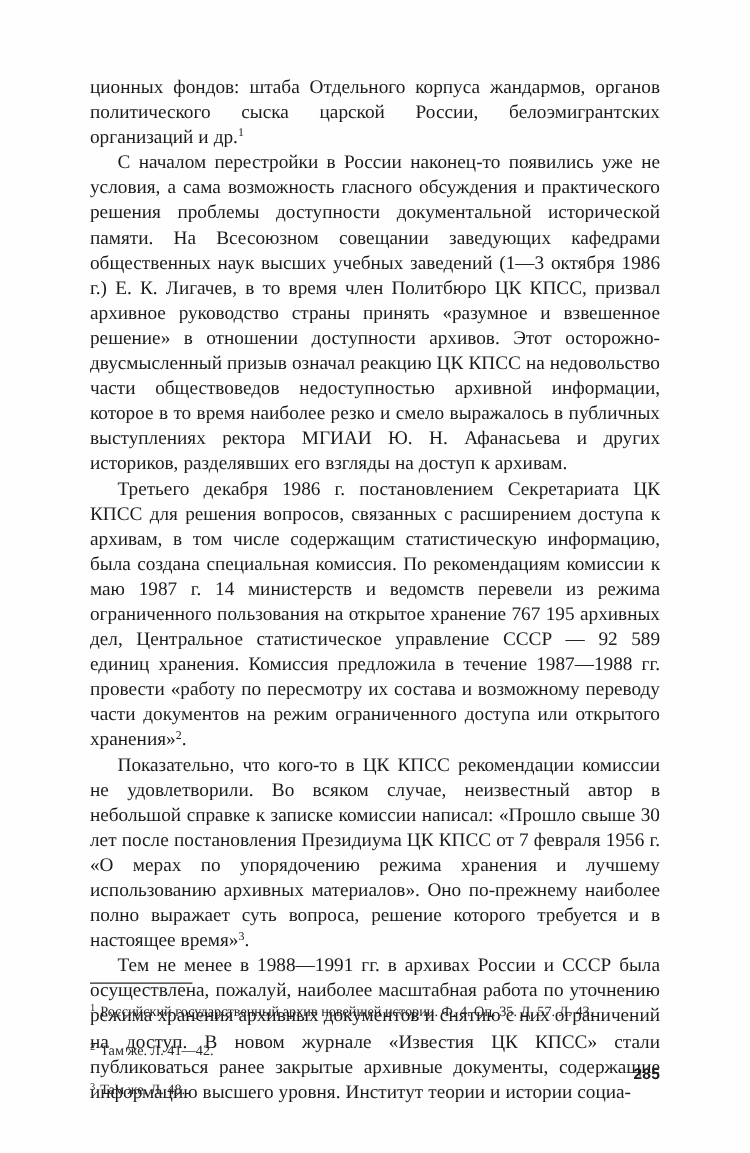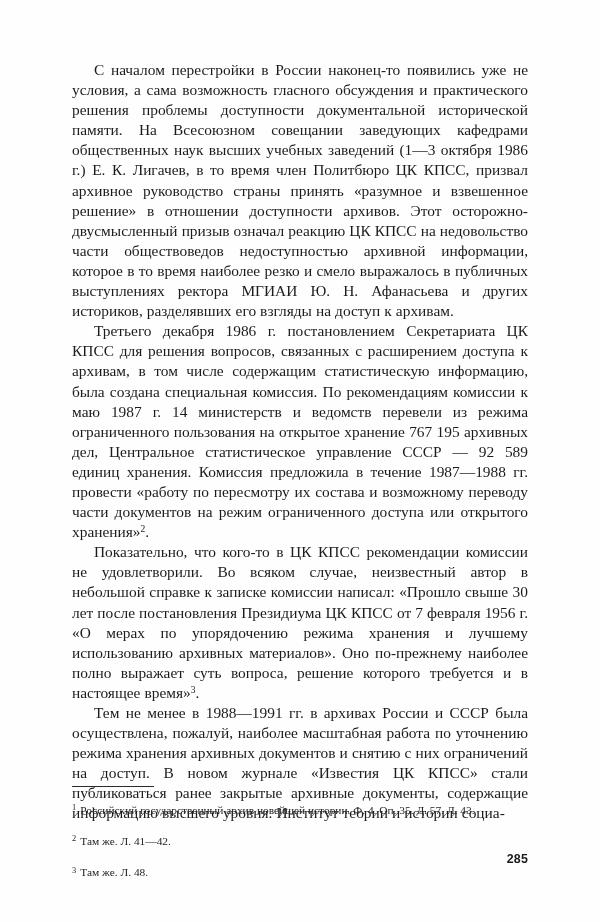--- a/index.html
+++ b/index.html
@@ -83,20 +83,21 @@
     letter-spacing: 0.2px;
   }
 </style>
 </head>
 <body>
 
 <div class="page">
 
   <div class="text-block">
 
+    <p class="para no-indent"><span>ционных фондов: штаба Отдельного корпуса жандармов, органов политического сыска царской России, белоэмигрантских организаций и др.</span><sup>1</sup></p>
 
     <p class="para"><span>С началом перестройки в России наконец-то появились уже не условия, а сама возможность гласного обсуждения и практического решения проблемы доступности документальной исторической памяти. На Всесоюзном совещании заведующих кафедрами общественных наук высших учебных заведений (1—3 октября 1986 г.) Е. К. Лигачев, в то время член Политбюро ЦК КПСС, призвал архивное руководство страны принять «разумное и взвешенное решение» в отношении доступности архивов. Этот осторожно-двусмысленный призыв означал реакцию ЦК КПСС на недовольство части обществоведов недоступностью архивной информации, которое в то время наиболее резко и смело выражалось в публичных выступлениях ректора МГИАИ Ю. Н. Афанасьева и других историков, разделявших его взгляды на доступ к архивам.</span></p>
 
     <p class="para"><span>Третьего декабря 1986 г. постановлением Секретариата ЦК КПСС для решения вопросов, связанных с расширением доступа к архивам, в том числе содержащим статистическую информацию, была создана специальная комиссия. По рекомендациям комиссии к маю 1987 г. 14 министерств и ведомств перевели из режима ограниченного пользования на открытое хранение 767 195 архивных дел, Центральное статистическое управление СССР — 92 589 единиц хранения. Комиссия предложила в течение 1987—1988 гг. провести «работу по пересмотру их состава и возможному переводу части документов на режим ограниченного доступа или открытого хранения»</span><sup>2</sup><span>.</span></p>
 
     <p class="para"><span>Показательно, что кого-то в ЦК КПСС рекомендации комиссии не удовлетворили. Во всяком случае, неизвестный автор в небольшой справке к записке комиссии написал: «Прошло свыше 30 лет после постановления Президиума ЦК КПСС от 7 февраля 1956 г. «О мерах по упорядочению режима хранения и лучшему использованию архивных материалов». Оно по-прежнему наиболее полно выражает суть вопроса, решение которого требуется и в настоящее время»</span><sup>3</sup><span>.</span></p>
 
     <p class="para"><span>Тем не менее в 1988—1991 гг. в архивах России и СССР была осуществлена, пожалуй, наиболее масштабная работа по уточнению режима хранения архивных документов и снятию с них ограничений на доступ. В новом журнале «Известия ЦК КПСС» стали публиковаться ранее закрытые архивные документы, содержащие информацию высшего уровня. Институт теории и истории социа-</span></p>
 
   </div>

